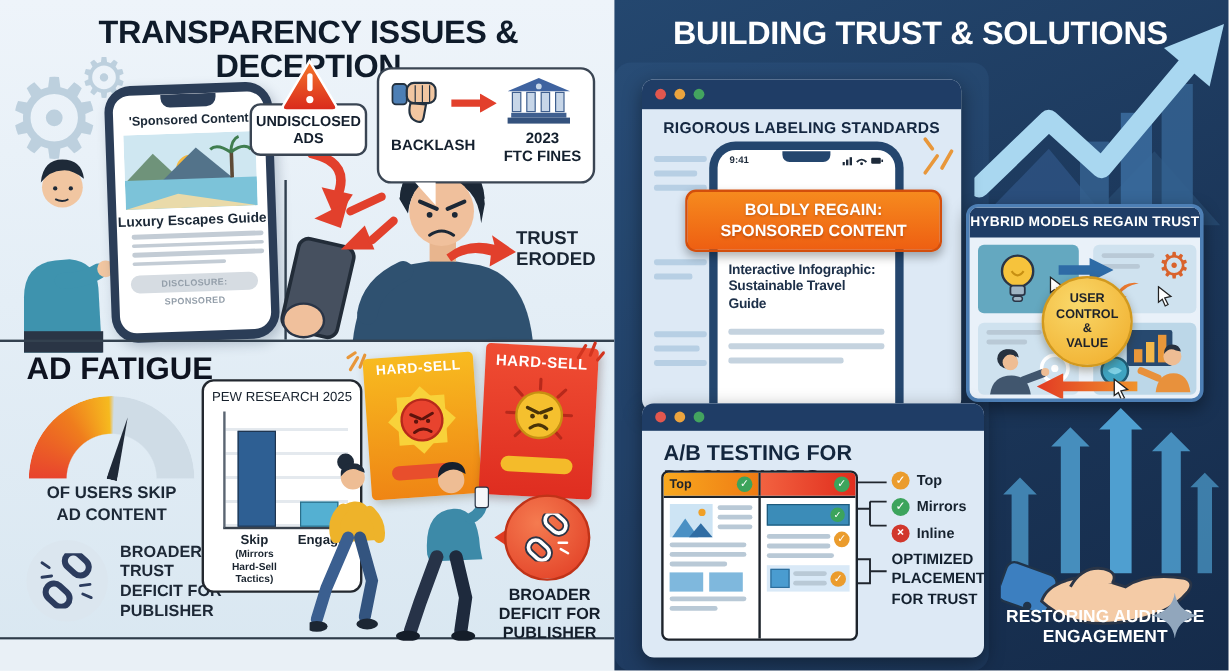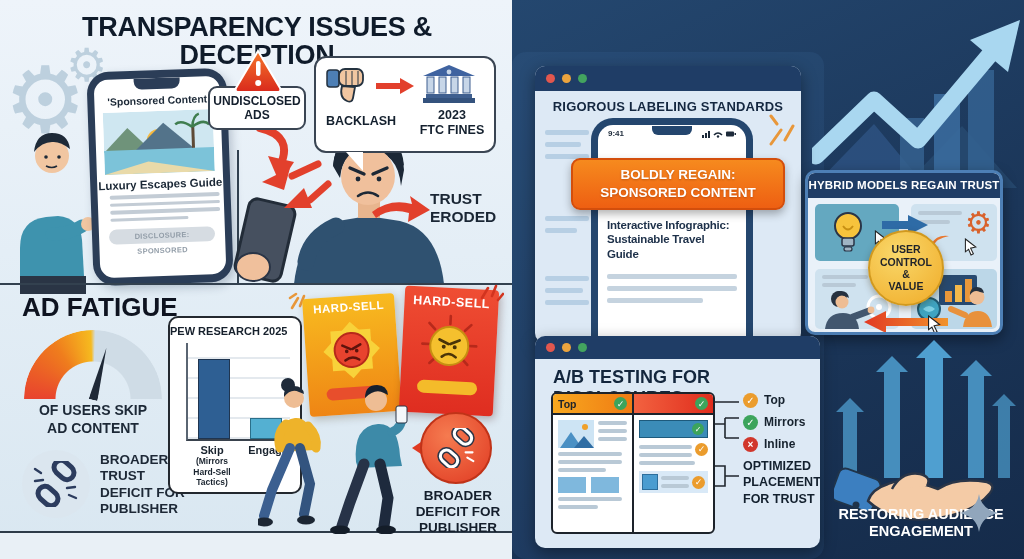--- a/index.html
+++ b/index.html
@@ -149,21 +149,21 @@
     <div class="abs" style="left:24px;top:330px;width:138px;height:70px">
       <div style="width:138px;height:69px;background:conic-gradient(from 270deg at 50% 100%, #e8432e 0deg, #ef7d1d 55deg, #f6ba1f 88deg, #cfdce6 92deg 180deg, transparent 180deg);border-radius:138px 138px 0 0;
                   -webkit-mask:radial-gradient(circle at 50% 100%, transparent 0 37px, #000 38px 69px);
                   mask:radial-gradient(circle at 50% 100%, transparent 0 37px, #000 38px 69px)"></div>
       <div class="abs" style="left: 50%; bottom: 0px; width: 9px; height: 54px; background: rgb(31, 41, 55); clip-path: polygon(50% 0px, 100% 100%, 0px 100%); transform-origin: 50% 100%; transform: translateX(-50%) rotate(14.4deg);"></div>
     </div>
     <div class="abs pre" style="left:8px;top:402px;width:170px;text-align:center;font-size:14px;font-weight:800;line-height:1.25;color:#1c2836">OF USERS SKIP
 AD CONTENT</div>
 
     <div class="abs" style="left:168px;top:316px;width:134px;height:178px;background:#fff;border:2px solid #23282f;border-radius:10px;z-index:1">
-      <div style="margin-top:7px;font-size:11px;font-weight:700;color:#16202c">PEW RESEARCH 2025</div>
+      <div style="margin-top:7px;text-align:center;font-size:11px;font-weight:400;color:#16202c">PEW RESEARCH 2025</div>
       <div style="position:relative;margin:6px 10px 0 16px;height:98px;border-left:2px solid #5a6572;border-bottom:2px solid #39424d;background:repeating-linear-gradient(to top,#e4e9ee 0 2px,transparent 2px 20px)">
         <div class="abs" style="left: 10px; bottom: 0px; width: 32px; border: 1px solid rgb(31, 53, 80); height: 82.9%; background: rgb(46, 95, 147);"></div>
         <div class="abs" style="left: 62px; bottom: 0px; width: 32px; border: 1px solid rgb(42, 111, 138); height: 21.4%; background: rgb(84, 176, 210);"></div>
       </div>
       <div style="display:flex;margin:3px 6px 0 12px">
         <div style="width:60px;text-align:center">
           <div style="font-size:11px;font-weight:700;color:#1a242f">Skip</div>
           <div class="pre" style="font-size:8.5px;font-weight:700;line-height:1.25;color:#1a242f">(Mirrors
 Hard-Sell
 Tactics)</div>
@@ -261,20 +261,21 @@
 PUBLISHER</div>
 
     <div class="abs" style="left:0;top:531px;width:512px;height:2px;background:#2e3b49"></div>
     <div class="abs" style="left:0;top:533px;width:512px;height:26px;background:#e9f0f6"></div>
   </section>
 
   <section class="half" id="right-half">
 
     <div class="abs" style="left:0;top:52px;width:312px;height:507px;background:rgba(70,120,180,.14);border-radius:14px"></div>
 
+    <div class="abs big-title" style="left:40px;top:14px;width:430px;color:#fff">BUILDING TRUST &amp; SOLUTIONS</div>
 
     <svg class="abs" style="left:300px;top:6px" width="212" height="182" viewBox="0 0 212 182">
       <polygon points="0,182 62,118 115,182" fill="#2c5180" opacity=".9"></polygon>
       <polygon points="90,182 150,120 205,182" fill="#27496f" opacity=".9"></polygon>
       <rect x="88" y="112" width="24" height="70" fill="#35618f" opacity=".85"></rect>
       <rect x="122" y="88" width="26" height="94" fill="#3a6a9c" opacity=".9"></rect>
       <rect x="156" y="64" width="26" height="118" fill="#33608f" opacity=".9"></rect>
       <path d="M4 150 L62 94 L106 134 L180 46" stroke="#a9d7f0" stroke-width="17" fill="none" stroke-linecap="round" stroke-linejoin="round"></path>
       <polygon points="158,34 208,14 196,66" fill="#a9d7f0"></polygon>
     </svg>

